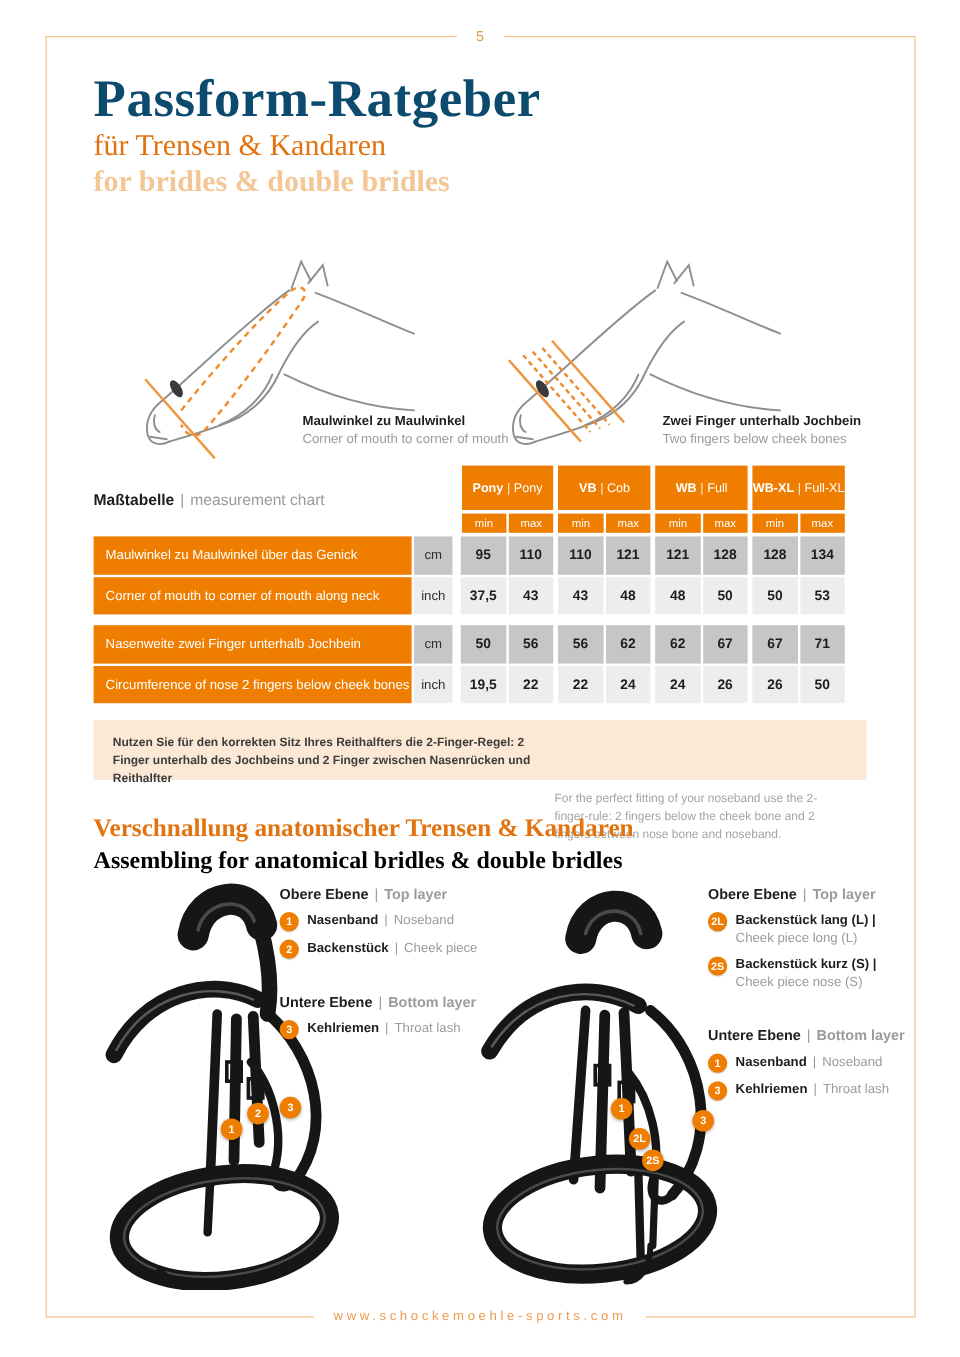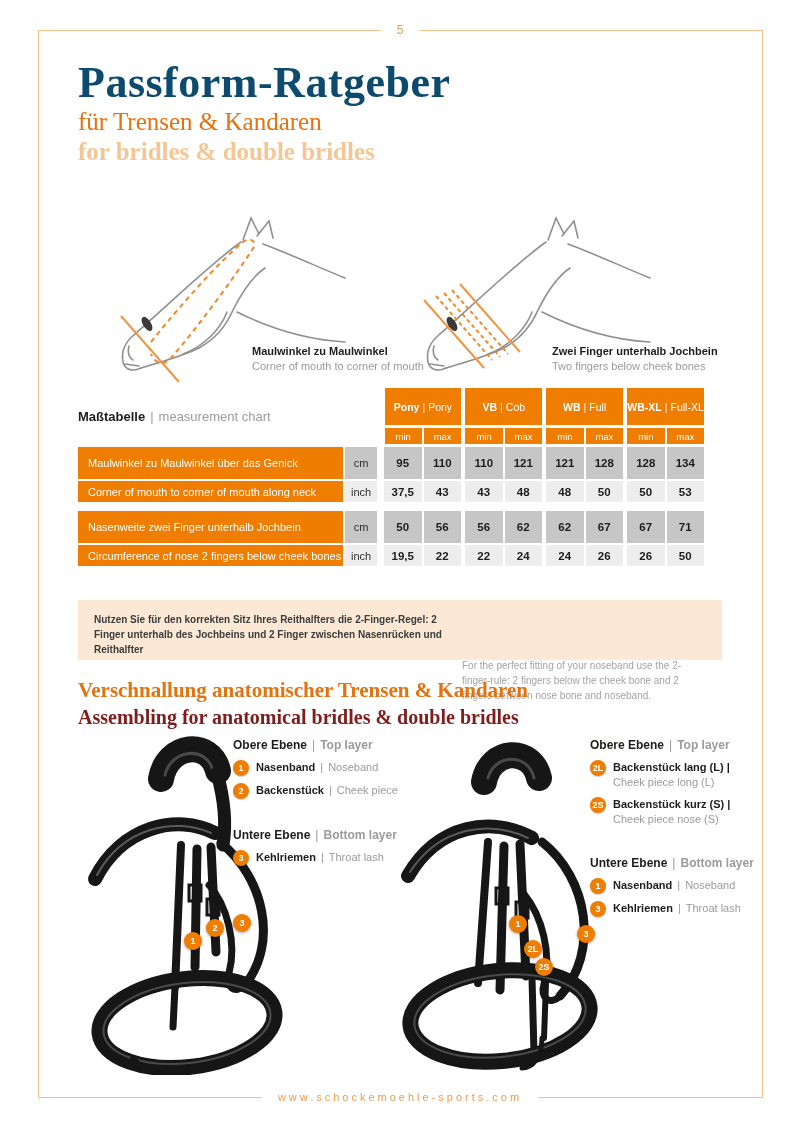--- a/index.html
+++ b/index.html
@@ -60,37 +60,37 @@
   .tlabel{width:266px;background:#ee7d00;color:#fff;font-size:11px;
     display:flex;align-items:center;padding-left:10px;box-sizing:border-box;}
   .tunit{width:32px;margin-left:2px;font-size:11px;color:#2e2e2d;
     display:flex;align-items:center;justify-content:center;}
   .tgroups{display:flex;margin-left:7px;}
   .tgroup{width:77px;margin-right:4px;display:flex;gap:2px;}
   .tgroup:last-child{margin-right:0;}
   .vcell{flex:1;display:flex;align-items:center;justify-content:center;
     font-size:11.5px;font-weight:700;color:#1d1d1b;}
   .row-cm{height:32px;}
-  .row-inch{height:21px;}
+  .row-inch{height:31px;}
   .row-cm .tunit,.row-cm .vcell{background:#c6c6c6;}
   .row-inch .tunit,.row-inch .vcell{background:#ededed;}
 
   
-  .note{position:absolute;left:78px;top:600px;width:644px;height:60px;
+  .note{position:absolute;left:78px;top:600px;width:644px;height:50px;
     background:#fbe8d5;box-sizing:border-box;padding:12px 16px 0 16px;
     display:flex;gap:20px;}
   .note-de{width:348px;font-size:10px;font-weight:700;color:#3c3c3b;line-height:1.5;}
   .note-en{flex:1;font-size:10px;color:#a5a4a3;line-height:1.5;margin-top:46px;}
 
   
   .sec{position:absolute;left:78px;top:679px;}
   .sec-de{font-family:"Liberation Serif",serif;font-weight:700;font-size:21px;
     color:#e2730f;line-height:1.1;}
   .sec-en{font-family:"Liberation Serif",serif;font-weight:700;font-size:20px;
-    color:#7f1d1d;line-height:1.1;margin-top:4px;}
+    color:#000000;line-height:1.1;margin-top:4px;}
 
   .bridle{position:absolute;}
   .bridle.left{left:85px;top:727px;width:210px;height:348px;}
   .bridle.right{left:392px;top:738px;width:230px;height:337px;}
 
   .legend{position:absolute;width:160px;}
   .legend.left{left:233px;top:738px;}
   .legend.right{left:590px;top:738px;width:150px;}
   .ltitle{font-size:12px;margin-bottom:8px;white-space:nowrap;}
   .ltitle .de{font-weight:700;color:#1d1d1b;}

